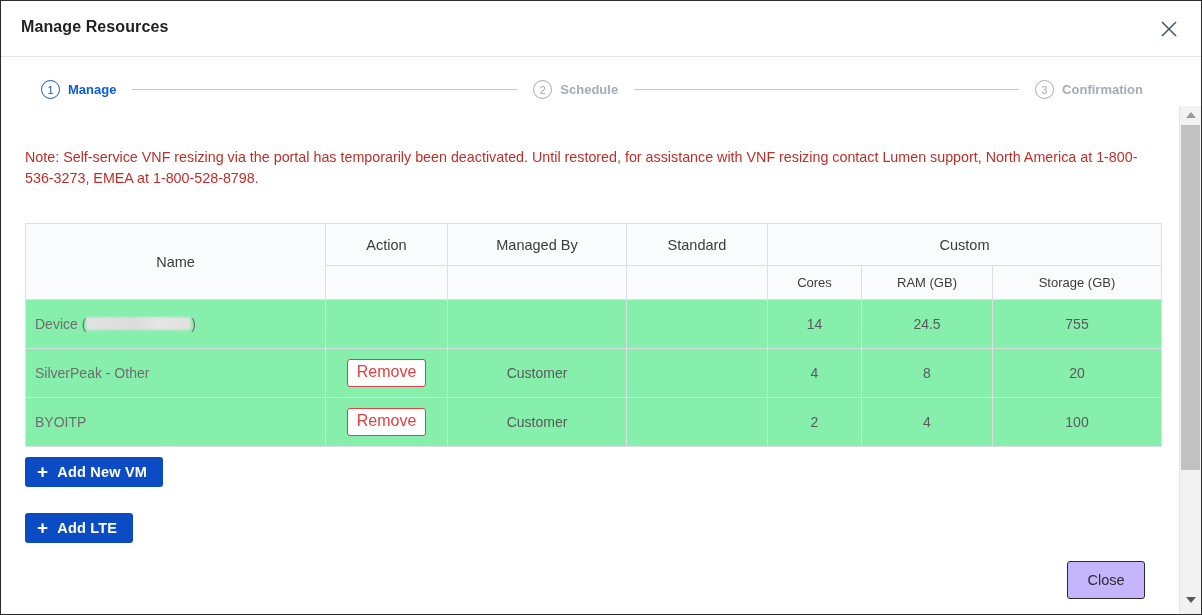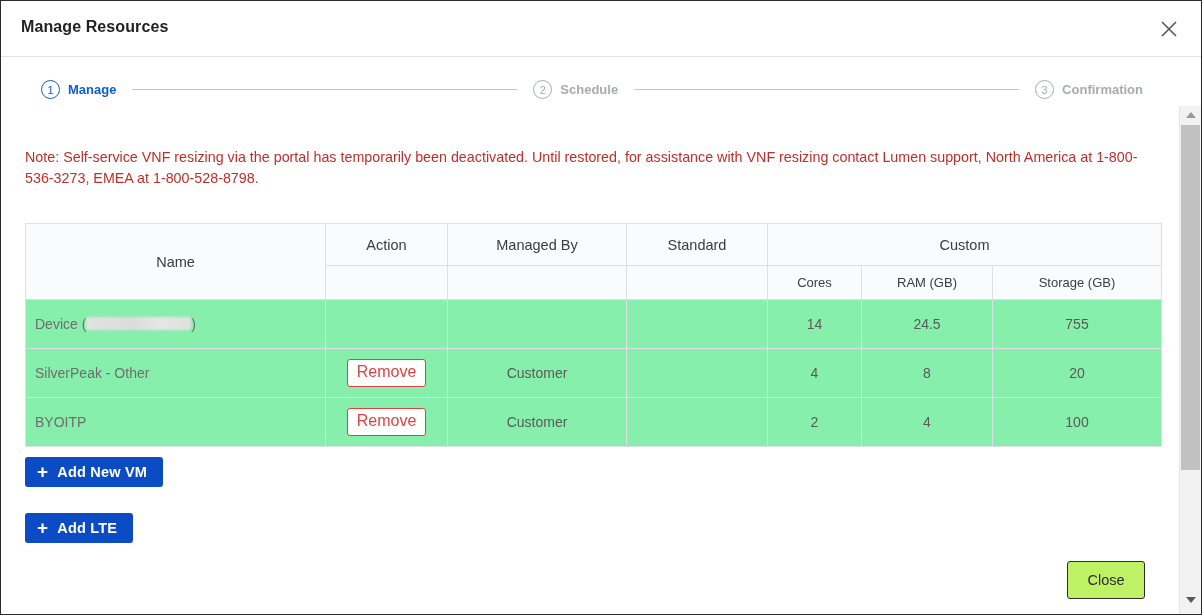--- a/index.html
+++ b/index.html
@@ -200,21 +200,21 @@
   #add-vm { top: 337px; }
   #add-lte { top: 393px; }
 
   
   .btn-close {
     position: absolute;
     right: 34px;
     bottom: 15px;
     width: 78px;
     height: 38px;
-    background: #bef264;
+    background: #c4b5fd;
     border: 1px solid #2b2b2b;
     border-radius: 3px;
     font-family: "Liberation Sans", sans-serif;
     font-size: 14.5px;
     color: #2b2b2b;
     cursor: pointer;
   }
 
   
   .scrollbar {

